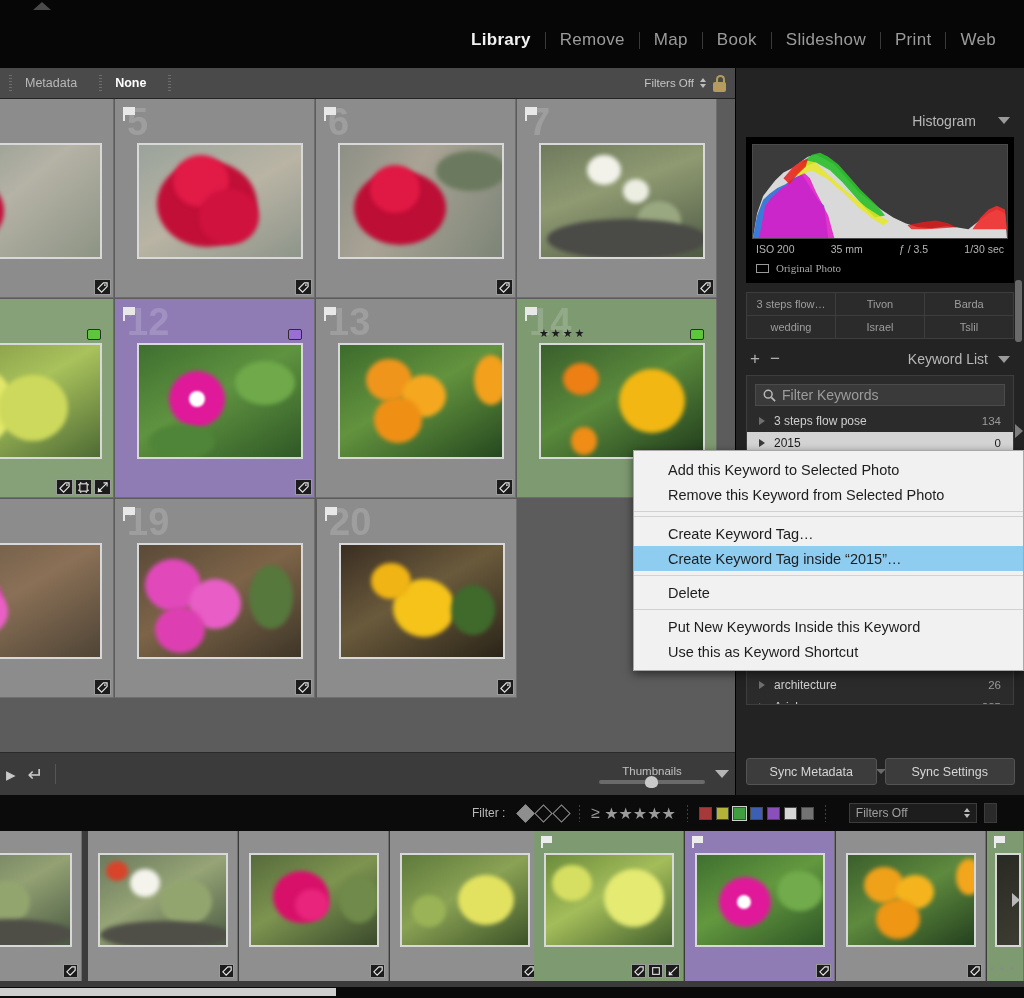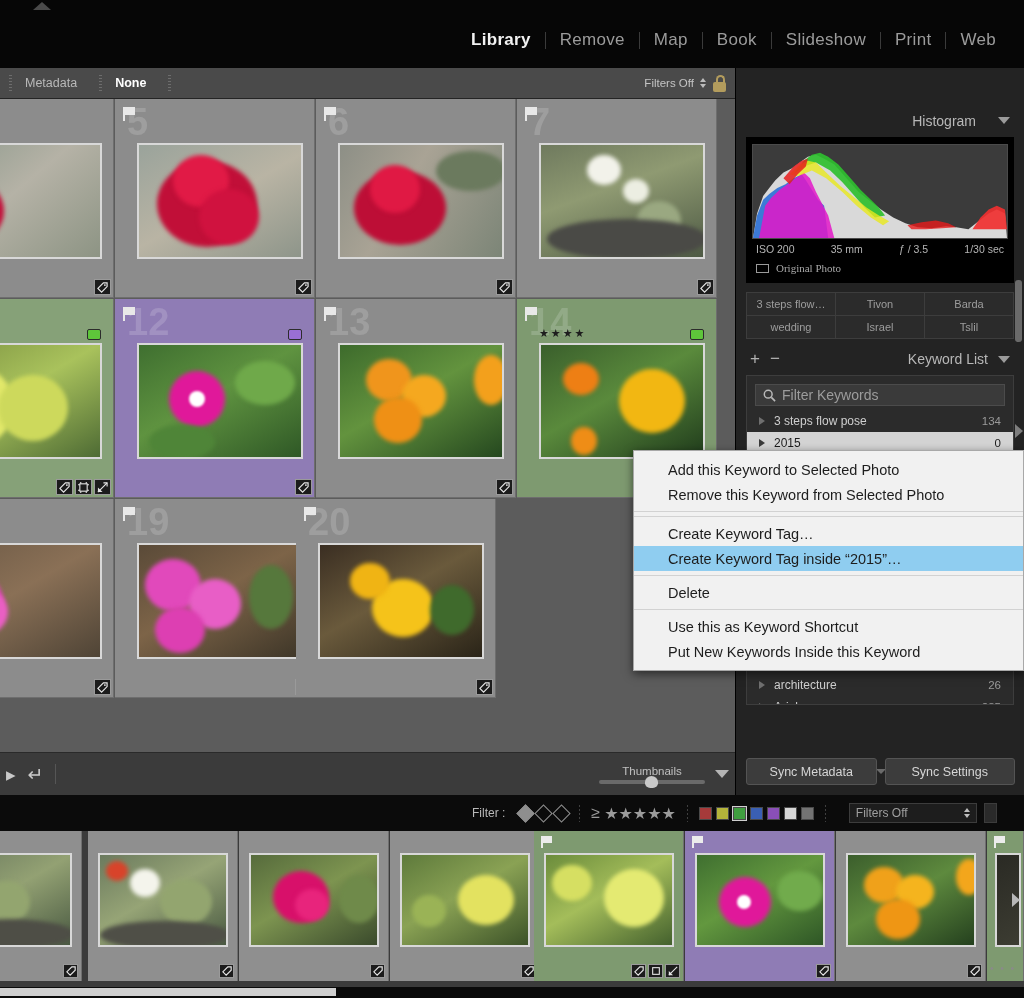--- a/index.html
+++ b/index.html
@@ -449,21 +449,21 @@
       <div class="badges">
         <div class="badge">
           <svg width="11" height="11" viewBox="0 0 12 12">
               <path d="M1 7 L7 1 L11 1 L11 5 L5 11 Z" fill="none" stroke="#e6e6e6" stroke-width="1.3"></path>
               <circle cx="8.6" cy="3.4" r="1" fill="#e6e6e6"></circle>
             </svg>
         </div>
       </div>
     </div>
 
-    <div class="cell" style="left:296px;top:400px;">
+    <div class="cell" style="left:317px;top:400px;">
       <div class="cellnum">20</div>
       <div class="flag">
           <span class="pole"></span>
           <span class="cloth"></span>
         </div>
       <div class="thumb">
         <div class="fl" style="background:linear-gradient(150deg,#3a2e22,#6a5a3c 45%,#2a2418);">
           <div class="blob" style="left:52px;top:34px;width:62px;height:58px;background:#f5c31a;"></div>
           <div class="blob" style="left:30px;top:18px;width:40px;height:36px;background:#f0b414;"></div>
           <div class="blob" style="left:110px;top:40px;width:44px;height:50px;background:#3f6a2c;"></div>
@@ -595,22 +595,22 @@
   <div class="ctxmenu">
     <div class="mi">Add this Keyword to Selected Photo</div>
     <div class="mi">Remove this Keyword from Selected Photo</div>
     <div class="msep"></div>
     <div class="msep"></div>
     <div class="mi">Create Keyword Tag…</div>
     <div class="mi hl">Create Keyword Tag inside “2015”…</div>
     <div class="msep"></div>
     <div class="mi">Delete</div>
     <div class="msep"></div>
+    <div class="mi">Put New Keywords Inside this Keyword</div>
     <div class="mi">Use this as Keyword Shortcut</div>
-    <div class="mi">Put New Keywords Inside this Keyword</div>
   </div>
 
   <div class="fsbar">
     <span class="lbl">Filter :</span>
     <span class="flags">
       <span class="dia on"></span>
       <span class="dia"></span>
       <span class="dia"></span>
     </span>
     <span class="vsep"></span>

